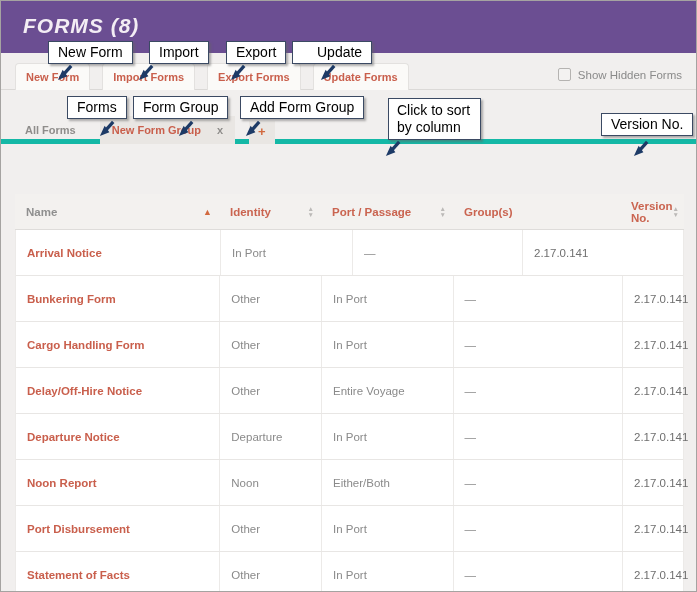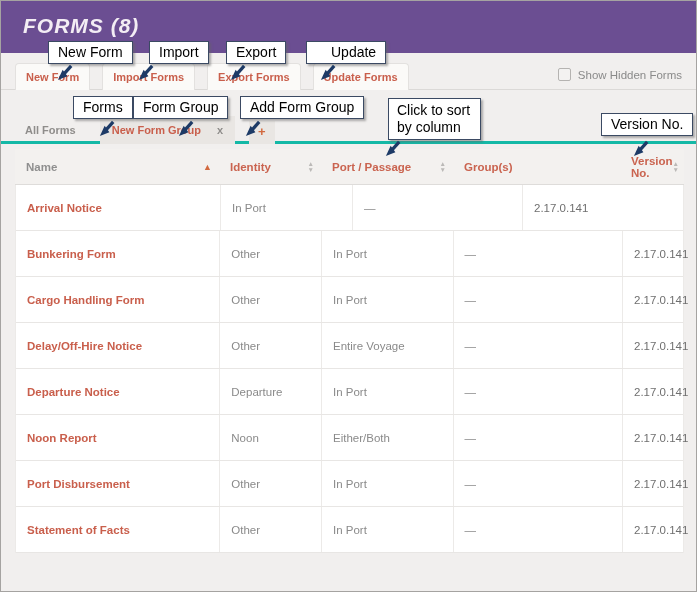--- a/index.html
+++ b/index.html
@@ -11,29 +11,29 @@
   .topbar { position:absolute; top:0; left:0; right:0; height:52px; background:#6b4e92;padding-left:13px; }
   .title { position:absolute; left:22px; top:13px; font-style:italic; font-weight:bold; font-size:21px; color:#f3edf4; letter-spacing:1px; }
 
   
   .toolbar { position:absolute; top:62px; left:0; right:0; height:27px; border-bottom:1px solid #dbd9d7; padding-left:14px; }
   .tab-btn { float:left; margin-right:12px; height:27px; line-height:26px; padding:0 10px; background:#fbfaf8; border:1px solid #e3e1df; border-bottom:none; border-radius:4px 4px 0 0; color:#c95f4c; font-weight:bold; font-size:11px; cursor:pointer; }
   .show-hidden { position:absolute; right:14px; top:67px; font-size:11.5px; color:#8a8a8a; display:flex; align-items:center; gap:7px;margin-left:16px; }
   .checkbox { width:13px; height:13px; border:1px solid #b5b3b1; background:#f3f2f1; border-radius:2px; }
 
   
-  .group-row { position:absolute; top:115px; left:0; right:0; height:28px; border-bottom:3px solid #14b8a6; padding-left:14px;text-decoration:underline; }
+  .group-row { position:absolute; top:115px; left:0; right:0; height:28px; border-bottom:5px solid #14b8a6; padding-left:14px;text-decoration:underline; }
   .all-forms { float:left; line-height:28px; color:#8f8d8b; font-weight:bold; font-size:11px; padding:0 10px; cursor:pointer; }
   .group-tab { float:left; margin-left:14px; background:#e9e6e3; height:28px; line-height:28px; padding:0 12px; font-size:11px; font-weight:bold; color:#c95f4c; cursor:pointer; }
   .group-tab .close { color:#8f8d8b; margin-left:16px; cursor:pointer; }
   .add-tab { float:left; margin-left:14px; margin-top:5px; background:#e9e6e3; height:23px; line-height:22px; padding:0 9px; color:#d2693f; font-weight:bold; font-size:13px; cursor:pointer; }
 
   
   .table { position:absolute; top:148px; left:14px; width:669px; }
-  .thead { display:flex; height:36px; background:#f3f1ef; border-bottom:1px solid #dedcda; }
+  .thead { display:flex; height:36px; background:#f3f1ef; border-bottom:1px solid #dedcda;margin-top:45px; }
   .th { display:flex; align-items:center; justify-content:space-between; padding:0 7px 0 11px; font-size:11.5px; font-weight:bold; color:#ca6450; cursor:pointer; }
   .th.gray { color:#8f8f8f; }
   .c0{width:204px;} .c1{width:102px;} .c2{width:132px;} .c3{width:170px;} .c4{width:61px;}
   .th.c4 { padding-left:8px; line-height:12px; }
   .sort-asc { color:#d2693f; font-size:9px; }
   .sort-both { display:flex; flex-direction:column; color:#bbb9b7; font-size:6.5px; line-height:6px; }
   .tbody { border-left:1px solid #eceae8; border-right:1px solid #eceae8; }
   .tr { display:flex; height:46px; background:#ffffff; border-bottom:1px solid #e8e6e4; }
   .td { display:flex; align-items:center; padding:0 8px 0 11px; font-size:11.5px; color:#8a8a8a; border-left:1px solid #eceae8; }
   .td.first { border-left:none; }
@@ -43,22 +43,22 @@
   
   .footer { position:absolute; bottom:0; left:0; right:0; height:36px; border-top:1px solid #dcdad8; background:#f1efee; }
   .summary { position:absolute; left:18px; top:11px; font-size:11.5px; color:#8a8a8a; }
   .pagination { position:absolute; right:14px; top:7px; display:flex; gap:5px; }
   .page-btn { border:1px solid #b3b1af; border-radius:3px; background:linear-gradient(#fdfcfb,#eeedec); padding:2px 7px; font-size:11.5px; color:#555555; cursor:pointer; }
   .page-btn.active { color:#c9574a; }
 
   
   .callout { position:absolute; z-index:5; background:#ffffff; border:1px solid #3b4a63; box-shadow:2px 2px 2px rgba(100,100,100,.5); padding:2px 9px 3px 9px; font-size:14px; color:#000000; white-space:nowrap; }
   .callout.wrap { white-space:normal; width:93px; line-height:17px; padding:3px 8px; }
-  .co1{left:47px;top:40px;} .co2{left:148px;top:40px;} .co3{left:225px;top:40px;} .co4{left:305px;top:40px;padding-left:24px;}
-  .co5{left:72px;top:95px;} .co6{left:132px;top:95px;} .co7{left:239px;top:95px;}
+  .co1{left:47px;top:40px;} .co2{left:148px;top:40px;} .co3{left:225px;top:40px;} .co4{left:291px;top:40px;padding-left:24px;}
+  .co5{left:66px;top:95px;} .co6{left:132px;top:95px;} .co7{left:239px;top:95px;}
   .co8{left:387px;top:97px;} .co9{left:600px;top:112px;}
   .arrow { position:absolute; z-index:6; width:19px; height:19px; }
   .a1{left:55px;top:62px;} .a2{left:136px;top:62px;} .a3{left:228px;top:62px;} .a4{left:318px;top:62px;}
   .a5{left:97px;top:118px;} .a6{left:176px;top:118px;} .a7{left:243px;top:118px;}
   .a8{left:383px;top:138px;} .a9{left:631px;top:138px;}
 </style>
 </head>
 <body>
 
 <div class="window">

